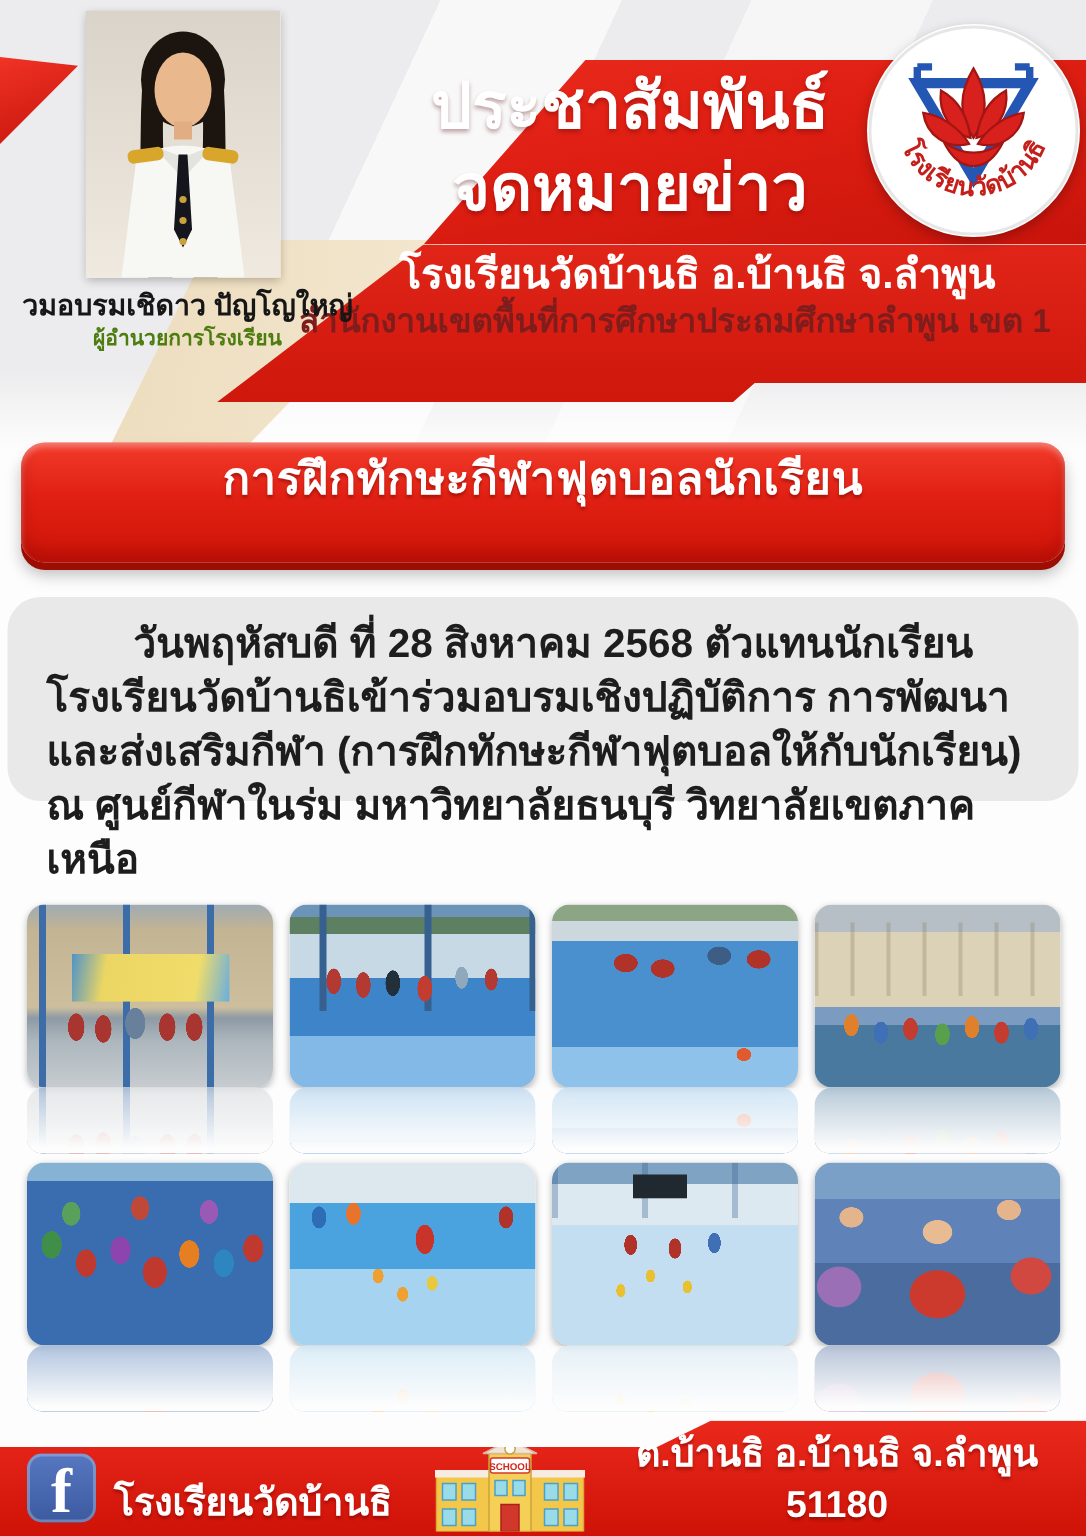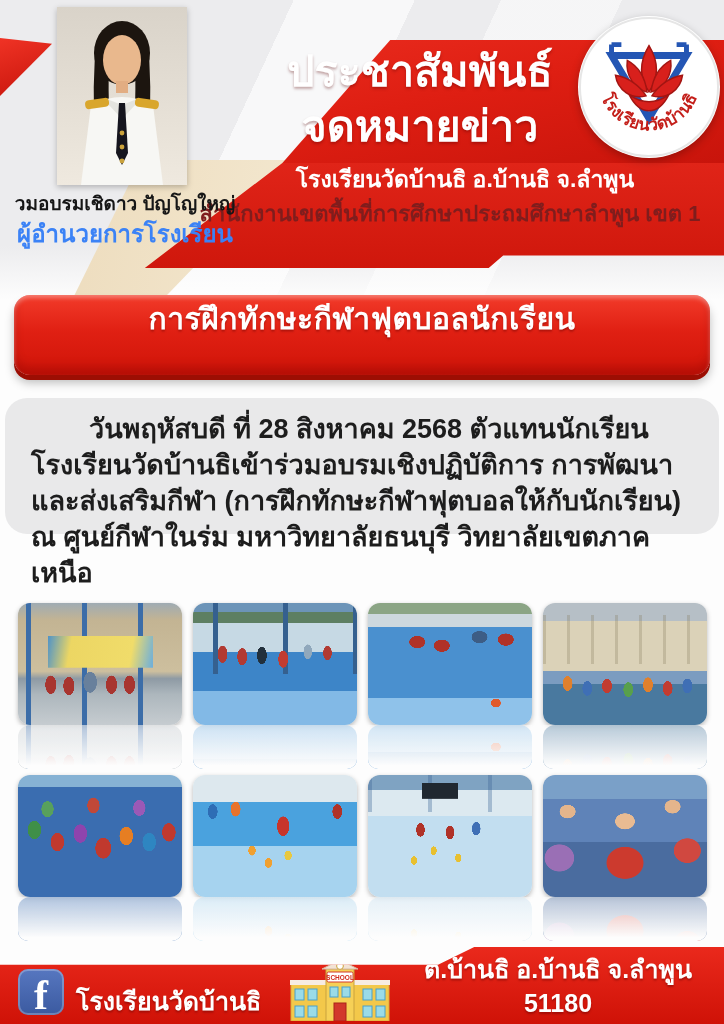--- a/index.html
+++ b/index.html
@@ -22,32 +22,32 @@
   .masthead-banner{position:absolute;left:0;top:40px;width:724px;height:123px;
     background:linear-gradient(168deg,#f03325 0%,#de1e12 55%,#c8140b 100%);
     clip-path:polygon(53.9% 0,100% 0,100% 100%,39% 100%);}
   .masthead-subband{position:absolute;left:0;top:163px;width:724px;height:105px;
     background:linear-gradient(180deg,#e02418 0%,#cf170c 100%);
     clip-path:polygon(39% 0,100% 0,100% 88%,69.5% 88%,67.5% 100%,20% 100%);}
   .masthead-title{position:absolute;left:285px;top:44px;width:270px;text-align:center;
     color:#fff;font-weight:bold;font-size:43px;line-height:55px;
     text-shadow:0 2px 3px rgba(90,0,0,.35);}
   .school-line{position:absolute;left:250px;top:161px;width:430px;text-align:center;
-    color:#fff;font-weight:bold;font-size:23px;}
+    color:#fff;font-weight:bold;font-size:27px;}
   .office-line{position:absolute;left:190px;top:196px;width:520px;text-align:center;
     color:#7f1d1d;font-weight:bold;font-size:22px;}
   .issue-line{position:absolute;left:203px;top:230px;width:320px;
     color:#fff;font-weight:bold;font-size:21px;}
 
   .director-photo{position:absolute;left:57px;top:7px;width:130px;height:178px;margin:0;
     box-shadow:0 2px 6px rgba(0,0,0,.25);}
   .director-name{position:absolute;left:5px;top:188px;width:240px;text-align:center;
     font-size:19px;font-weight:bold;color:#161616;}
   .director-title{position:absolute;left:5px;top:214px;width:240px;text-align:center;
-    font-size:24px;font-weight:bold;color:#3b82f6;}
+    font-size:14px;font-weight:bold;color:#4d7c0f;}
   .school-logo{position:absolute;left:578px;top:16px;width:142px;height:142px;
     border-radius:50%;box-shadow:0 3px 8px rgba(0,0,0,.25);background:#fff;}
 
   
   .topic-banner{position:absolute;left:14px;top:295px;width:696px;height:80px;
     display:flex;align-items:flex-start;justify-content:center;
     background:linear-gradient(180deg,#f23b2a 0%,#e02013 45%,#d01408 100%);
     border-radius:16px;
     box-shadow:0 5px 0 #9c0e03,0 8px 10px rgba(0,0,0,.25),
                inset 0 3px 4px rgba(255,255,255,.35),inset 0 -8px 10px rgba(120,0,0,.30);}

